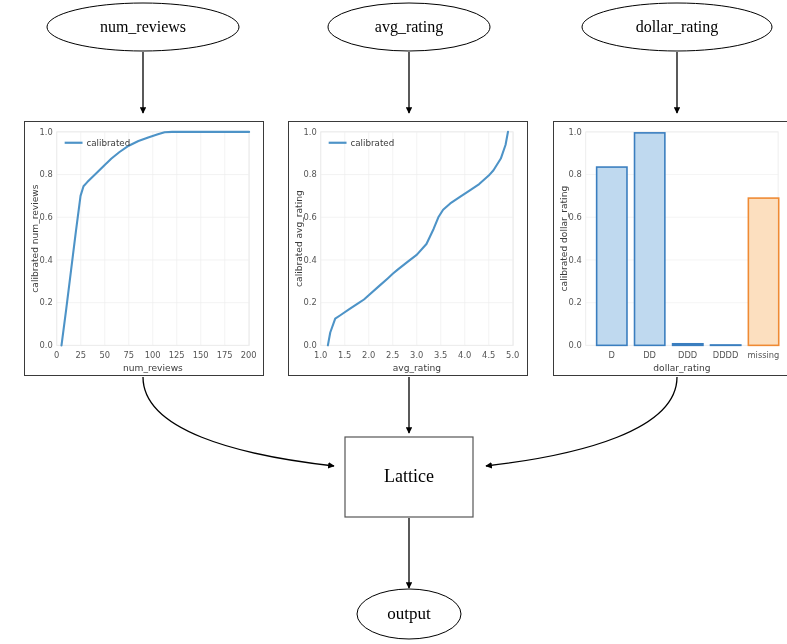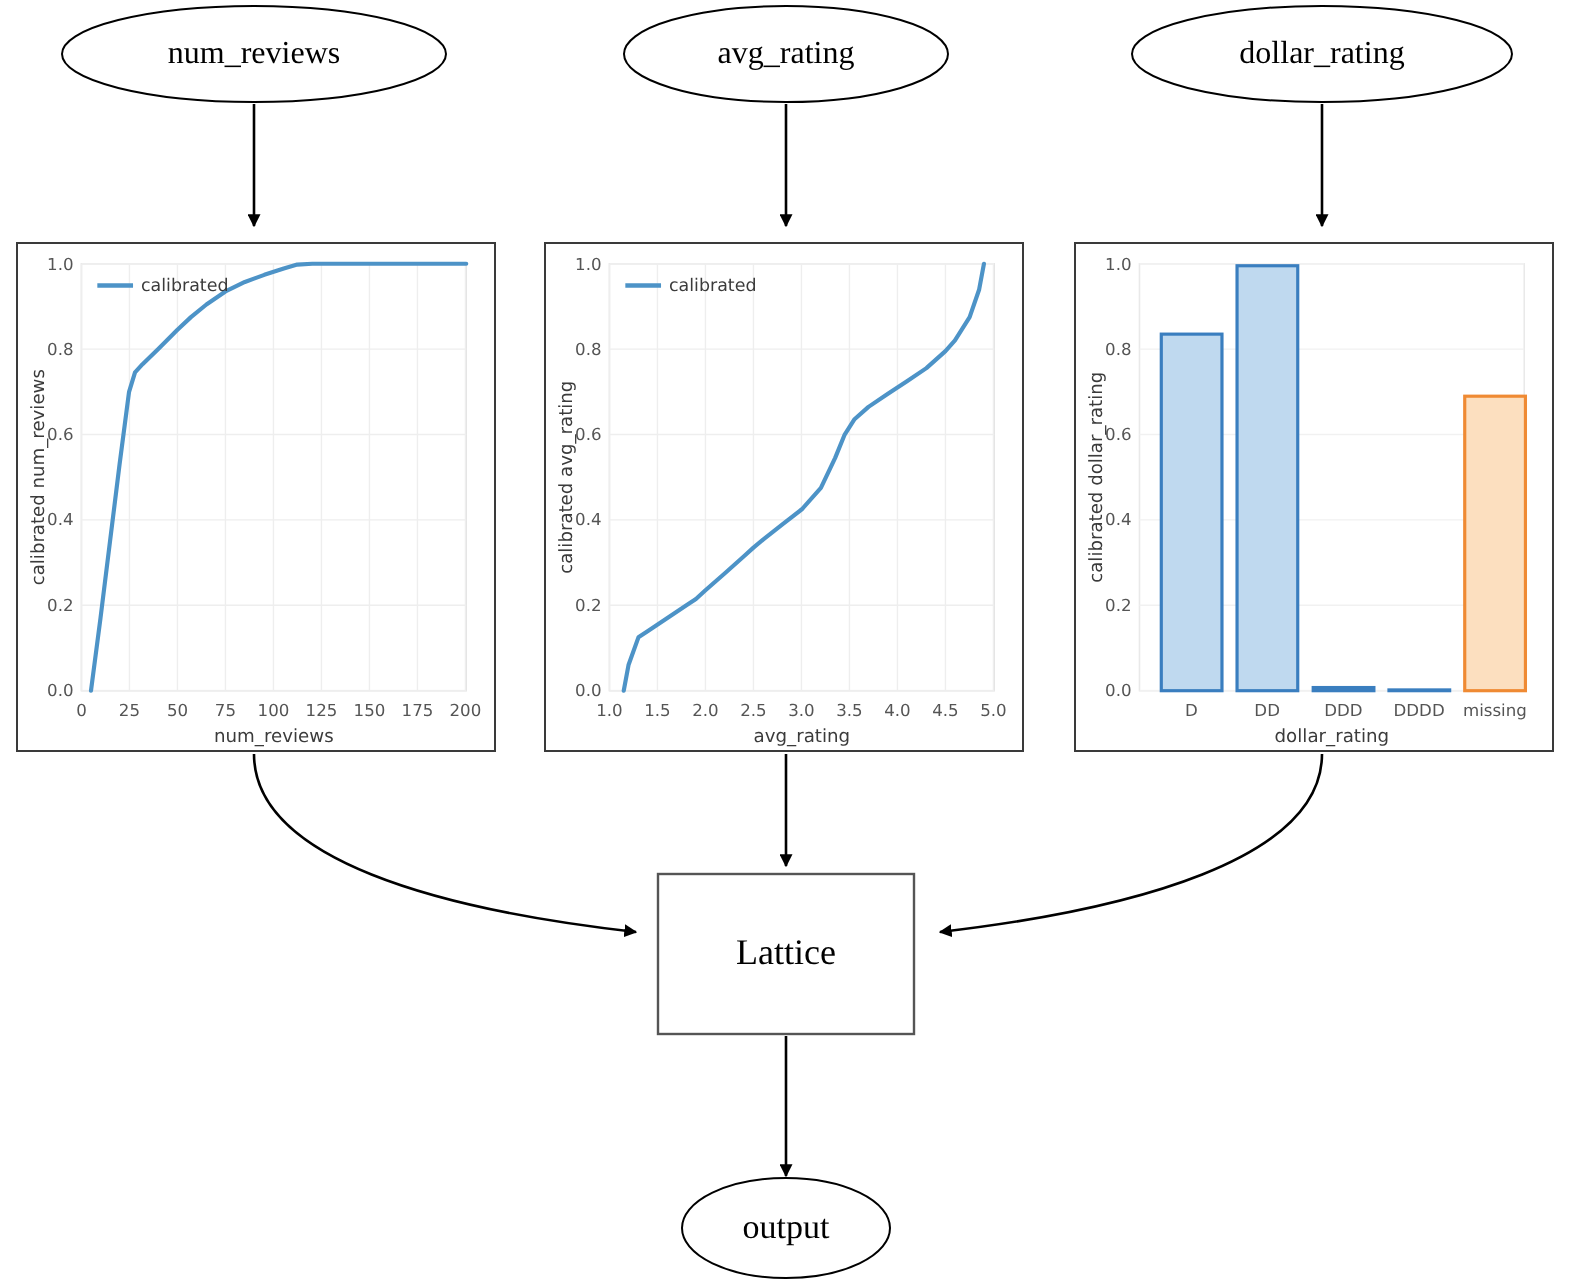--- a/index.html
+++ b/index.html
@@ -9,21 +9,21 @@
   }
   body {
     font-family: "Liberation Serif", serif;
     width: 787px;
     height: 644px;
     position: relative;
     overflow: hidden;
   }
   #canvas {
     position: absolute;
-    left: 0; top: 0;
+    left: 16px; top: 0;
     width: 751px;
     height: 644px;
   }
   .graph-svg {
     position: absolute;
     left: 0; top: 0;
     width: 787px;
     height: 644px;
     pointer-events: none;
   }

